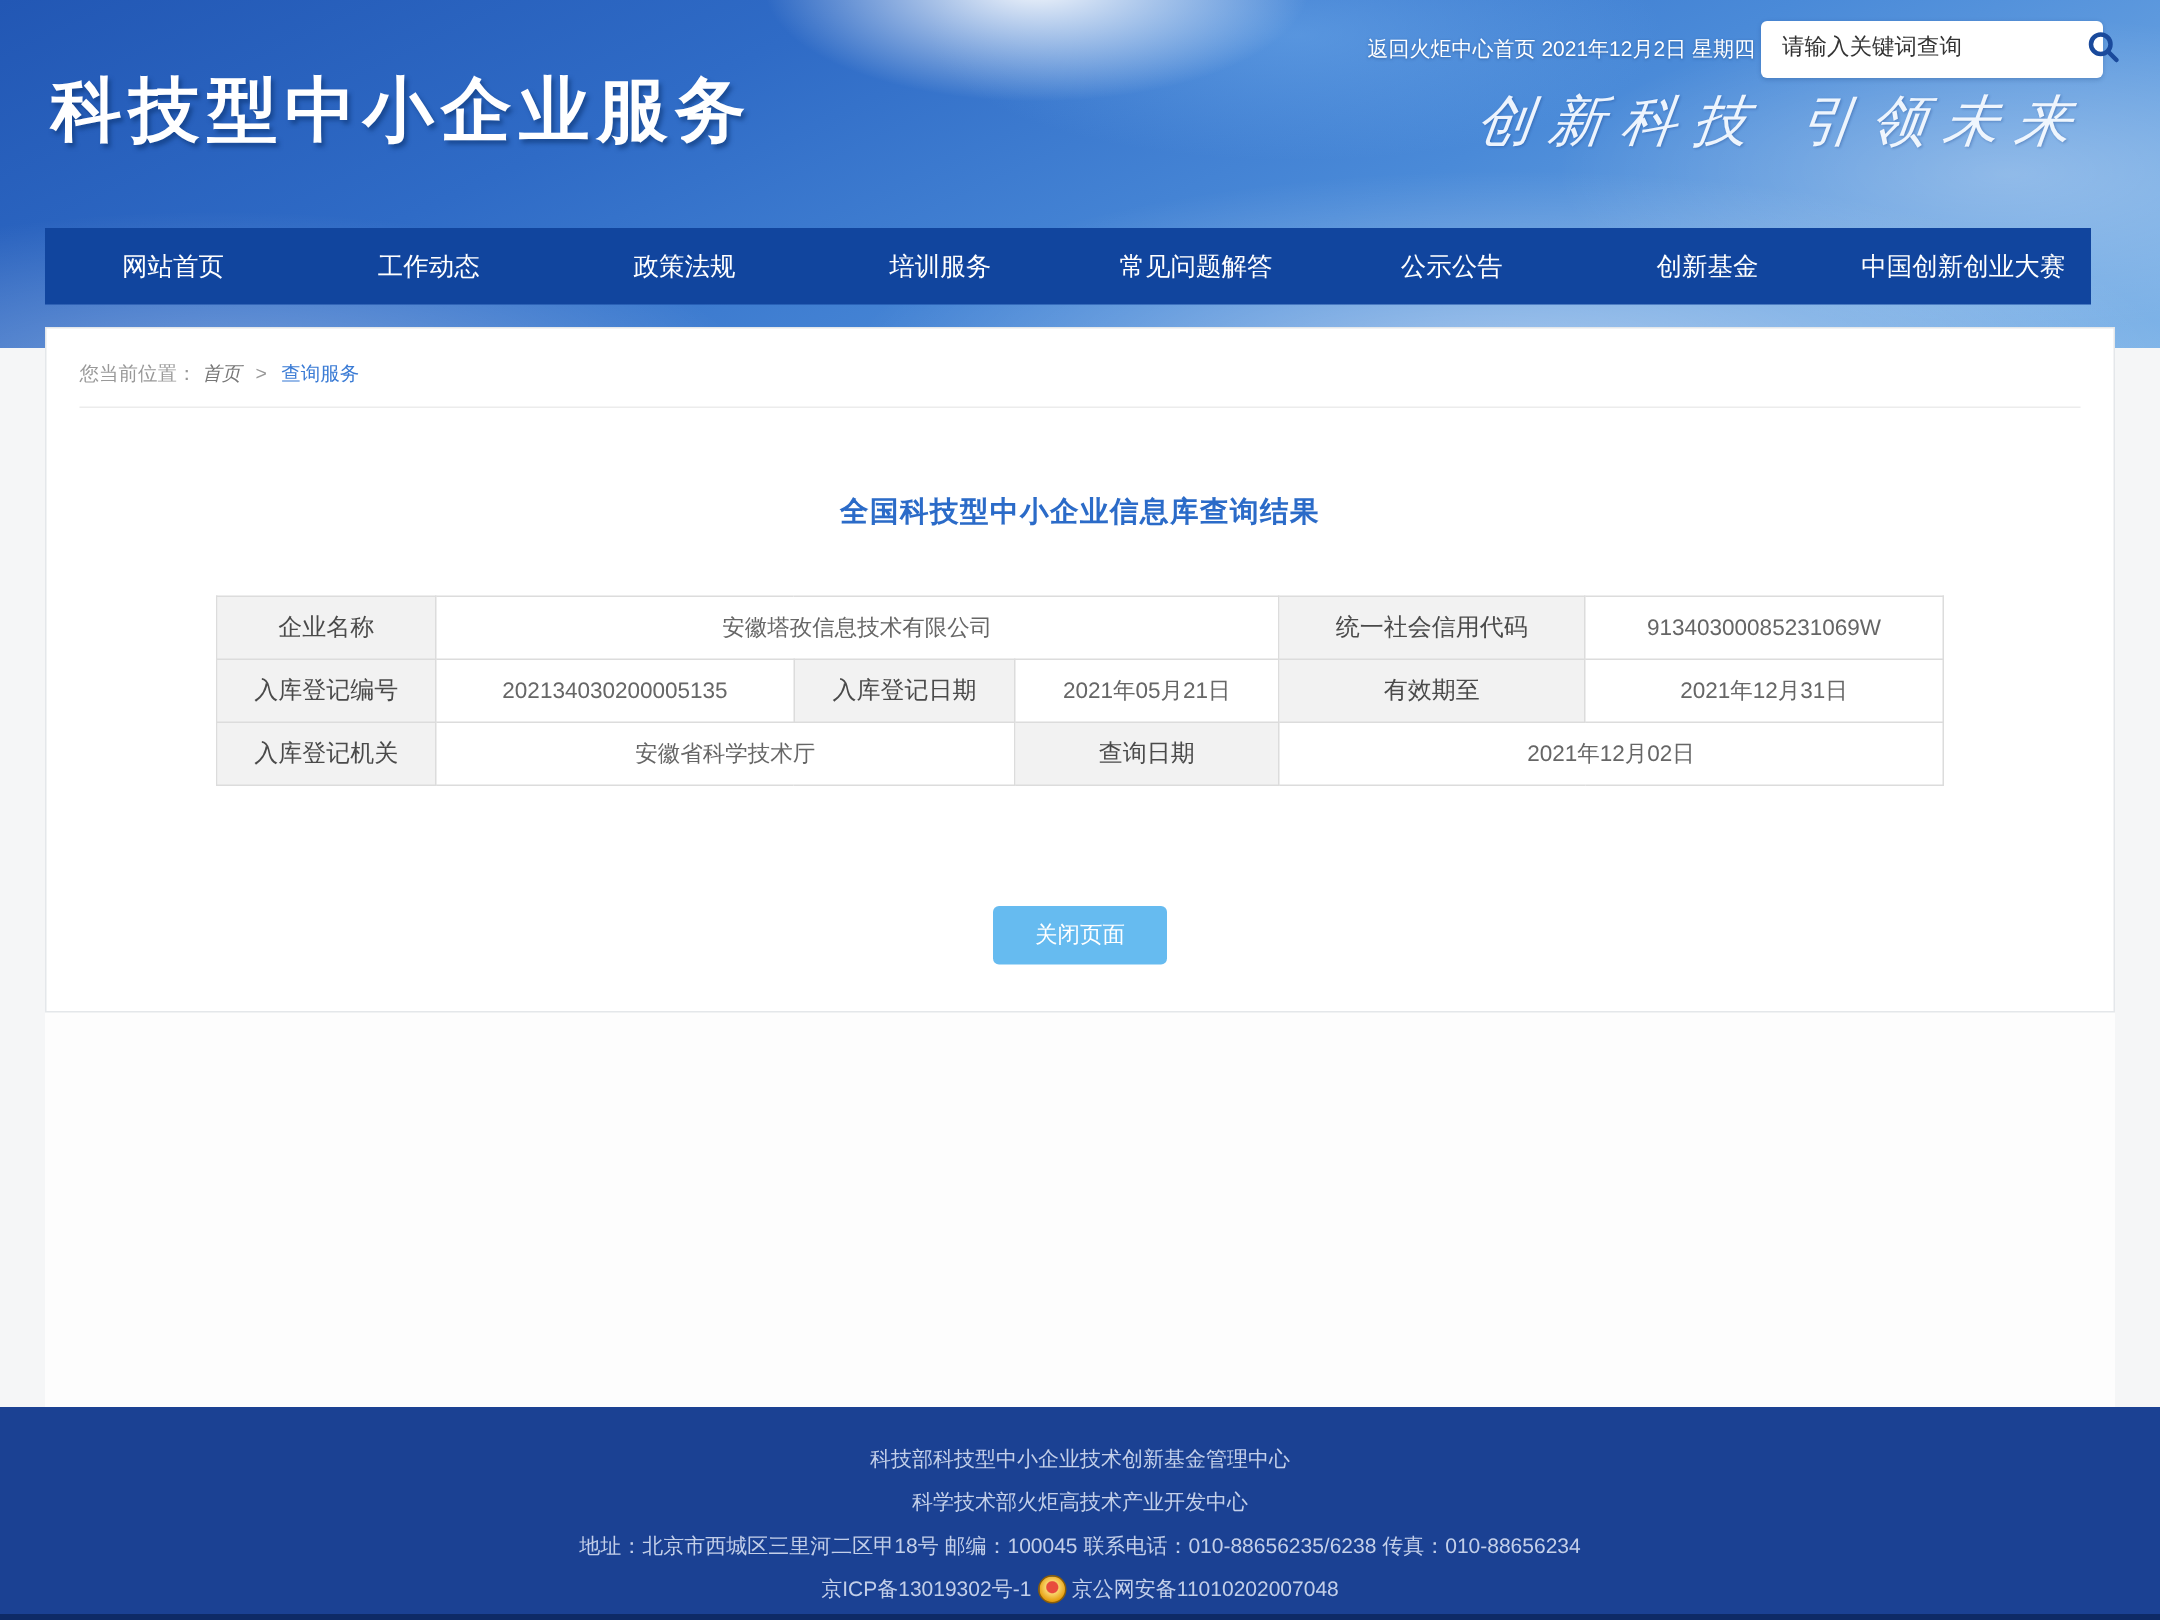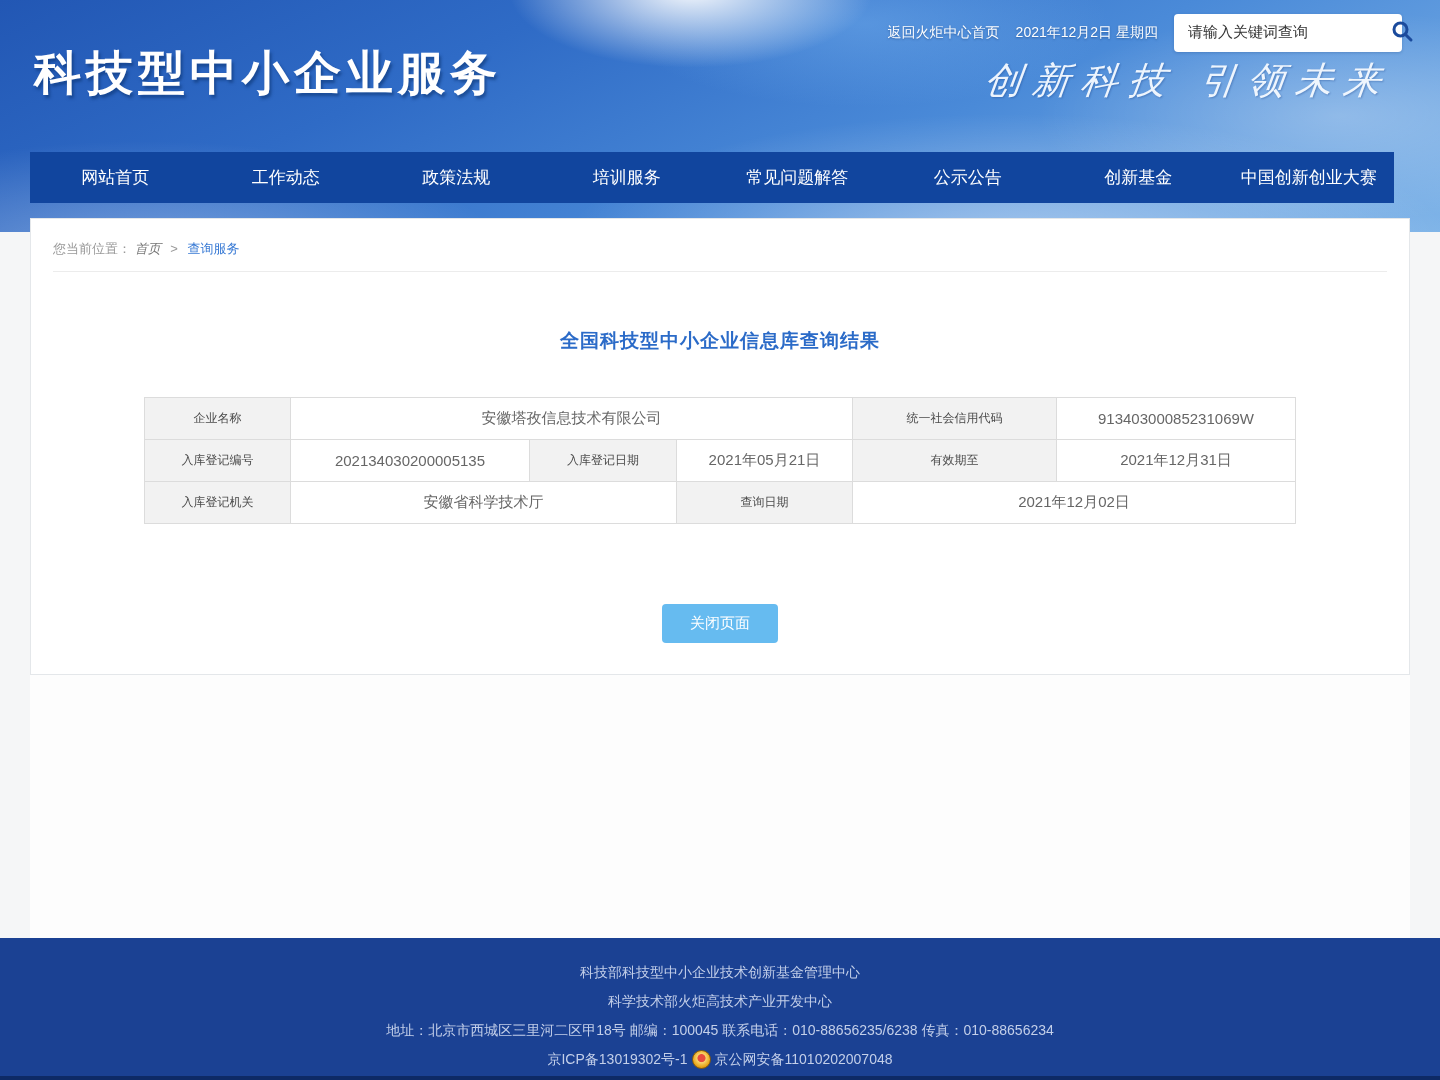--- a/index.html
+++ b/index.html
@@ -16,21 +16,21 @@
     background:
       radial-gradient(ellipse 260px 110px at 48% -4%, rgba(255,255,255,0.95), rgba(255,255,255,0) 70%),
       radial-gradient(ellipse 620px 190px at 70% 108%, rgba(255,255,255,0.45), rgba(255,255,255,0) 72%),
       radial-gradient(ellipse 520px 170px at 10% 112%, rgba(255,255,255,0.35), rgba(255,255,255,0) 70%),
       radial-gradient(ellipse 430px 150px at 93% 50%, rgba(255,255,255,0.28), rgba(255,255,255,0) 70%),
       radial-gradient(ellipse 350px 120px at 60% 10%, rgba(120,180,240,0.45), rgba(255,255,255,0) 70%),
       linear-gradient(155deg, #2257b4 0%, #2f6bc6 30%, #4a8ad8 62%, #7fb4e8 100%);
   }
   .topbar {
     position:absolute; top:14px; right:38px;
-    display:flex; align-items:center; gap:16px;
+    display:flex; align-items:center; gap:4px;
   }
   .topbar-text { color:#ffffff; font-size:14px; text-shadow:0 1px 2px rgba(20,60,120,.5); }
   .topbar-link { cursor:pointer; }
   .search-box {
     width:228px; height:38px; background:#ffffff; border-radius:4px;
     display:flex; align-items:center; padding:0 8px 4px 12px;
     box-shadow:0 1px 3px rgba(20,60,120,.25);
   }
   .search-box input {
     border:none; outline:none; flex:1; font-size:15px; color:#333;
@@ -84,21 +84,21 @@
   table.result-table {
     margin:43px auto 0 auto;
     border-collapse:collapse; table-layout:fixed; width:1151px;
   }
   .result-table th, .result-table td {
     border:1px solid #dcdcdc; height:42px;
     text-align:center; vertical-align:middle;
     font-weight:normal; padding:0 6px;
     overflow:hidden; white-space:nowrap;
   }
-  .result-table th { background:#f2f2f2; color:#4a4a4a; font-size:12px; }
+  .result-table th { background:#f2f2f2; color:#4a4a4a; font-size:16px; }
   .result-table td { background:#ffffff; color:#666; font-size:15px; }
   .close-btn {
     display:block; margin:80px auto 0 auto;
     width:116px; height:39px;
     background:#66bbf0; color:#ffffff;
     border:none; border-radius:4px;
     font-size:15px; font-family:"Liberation Sans", sans-serif;
     cursor:pointer;
   }
   

